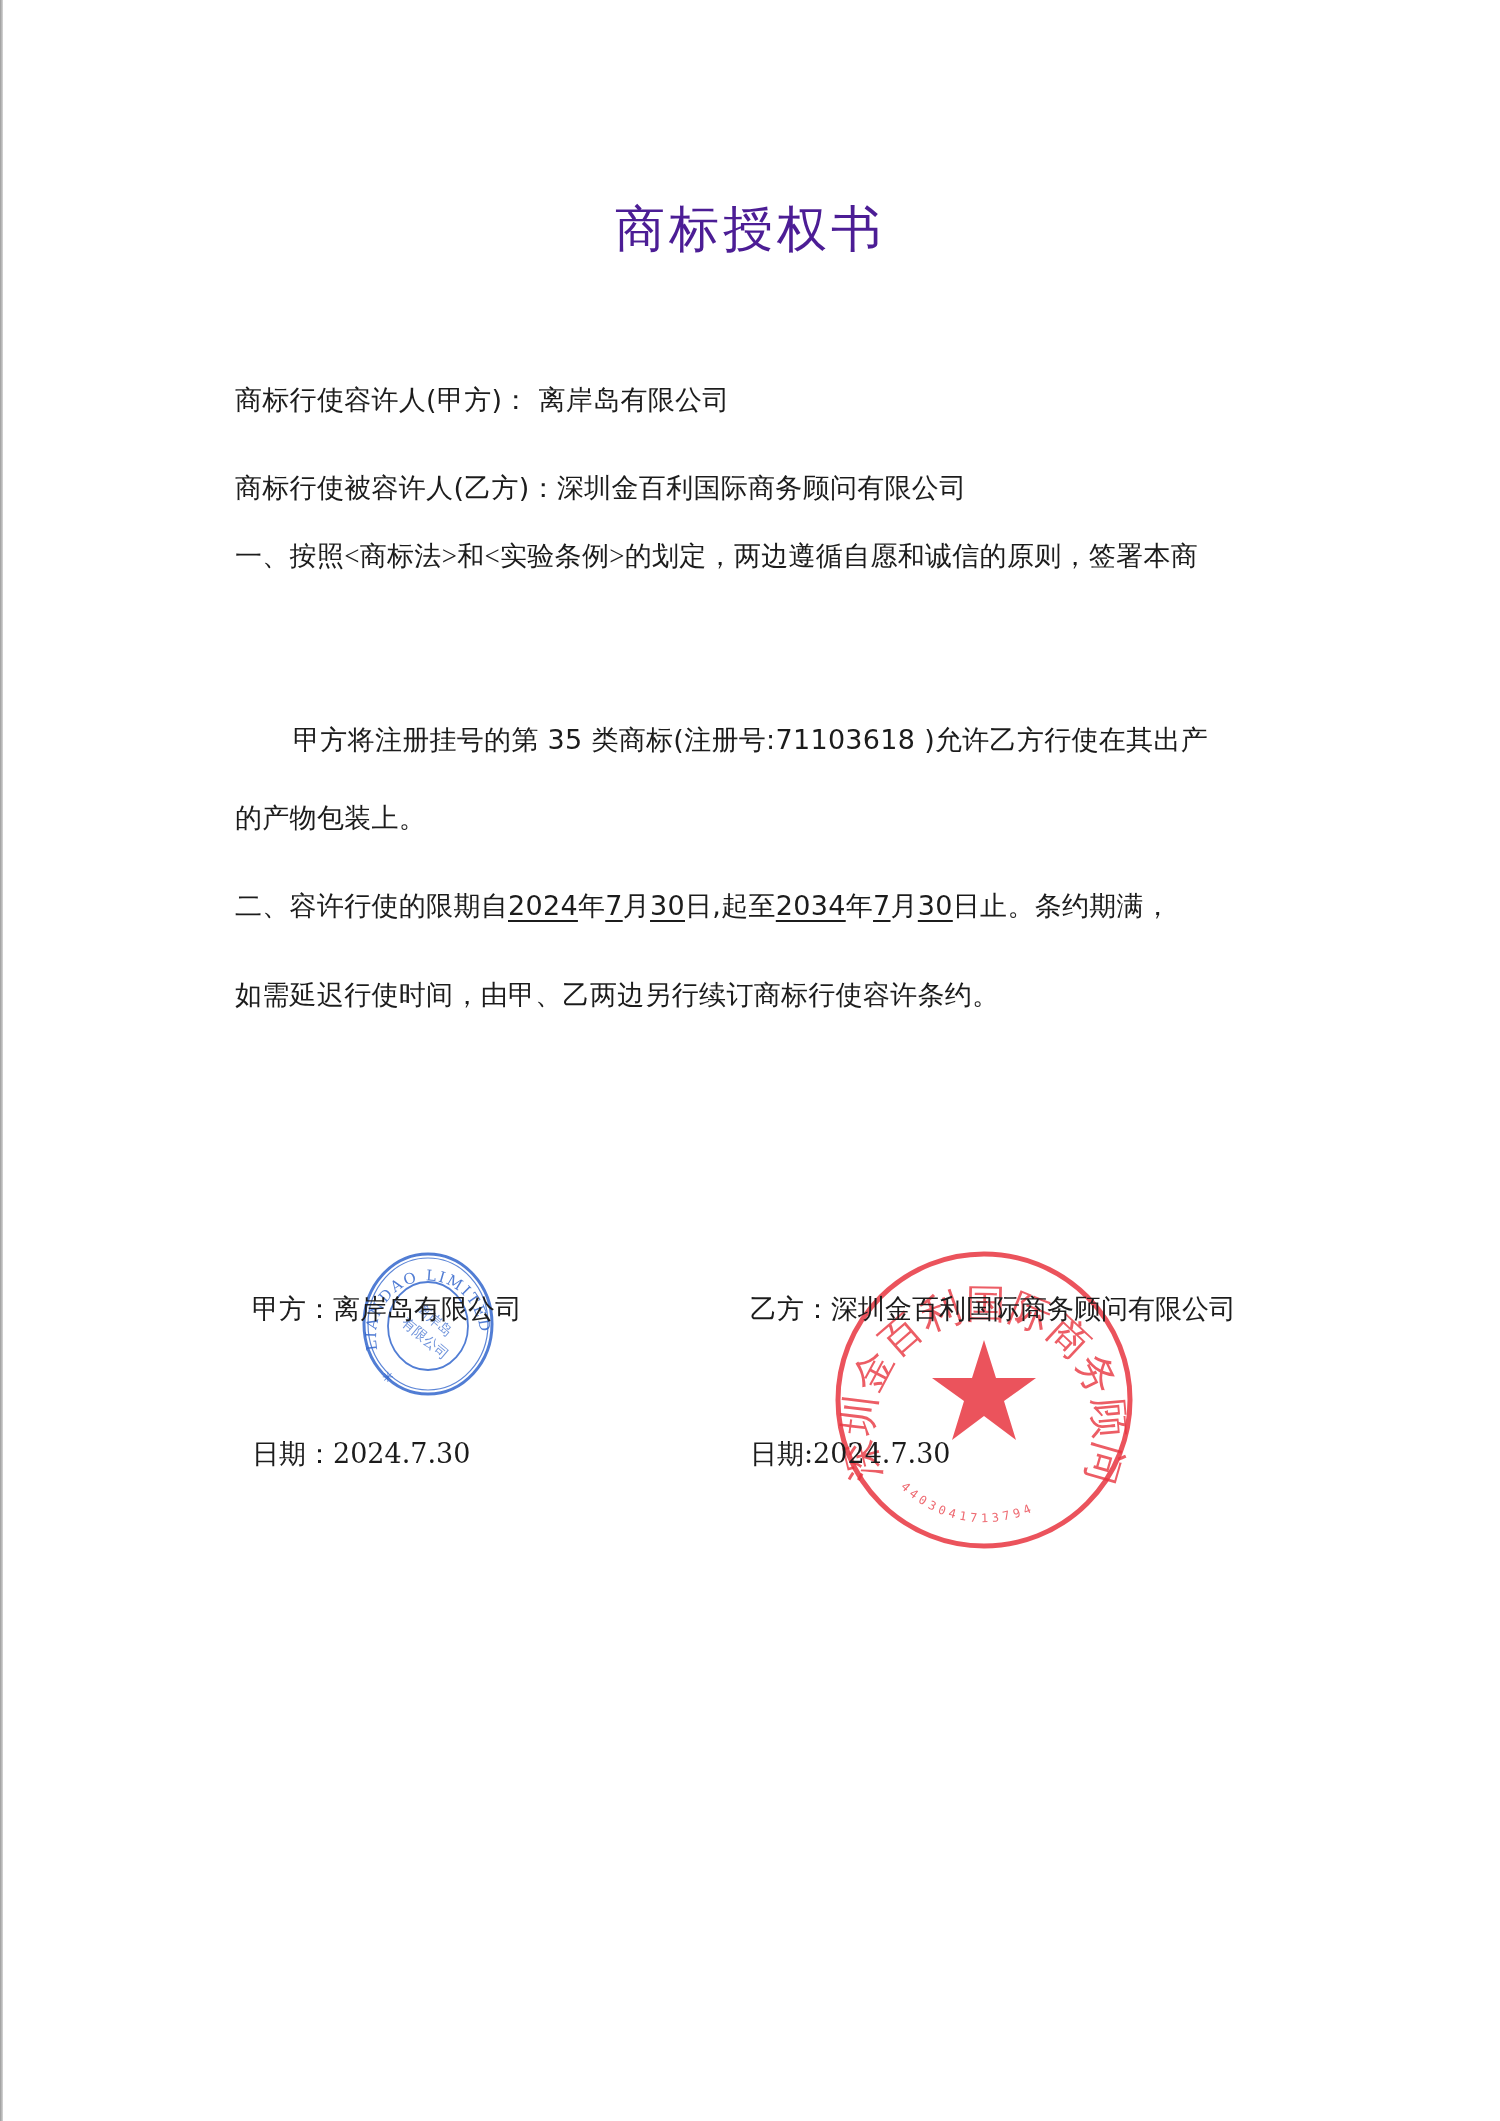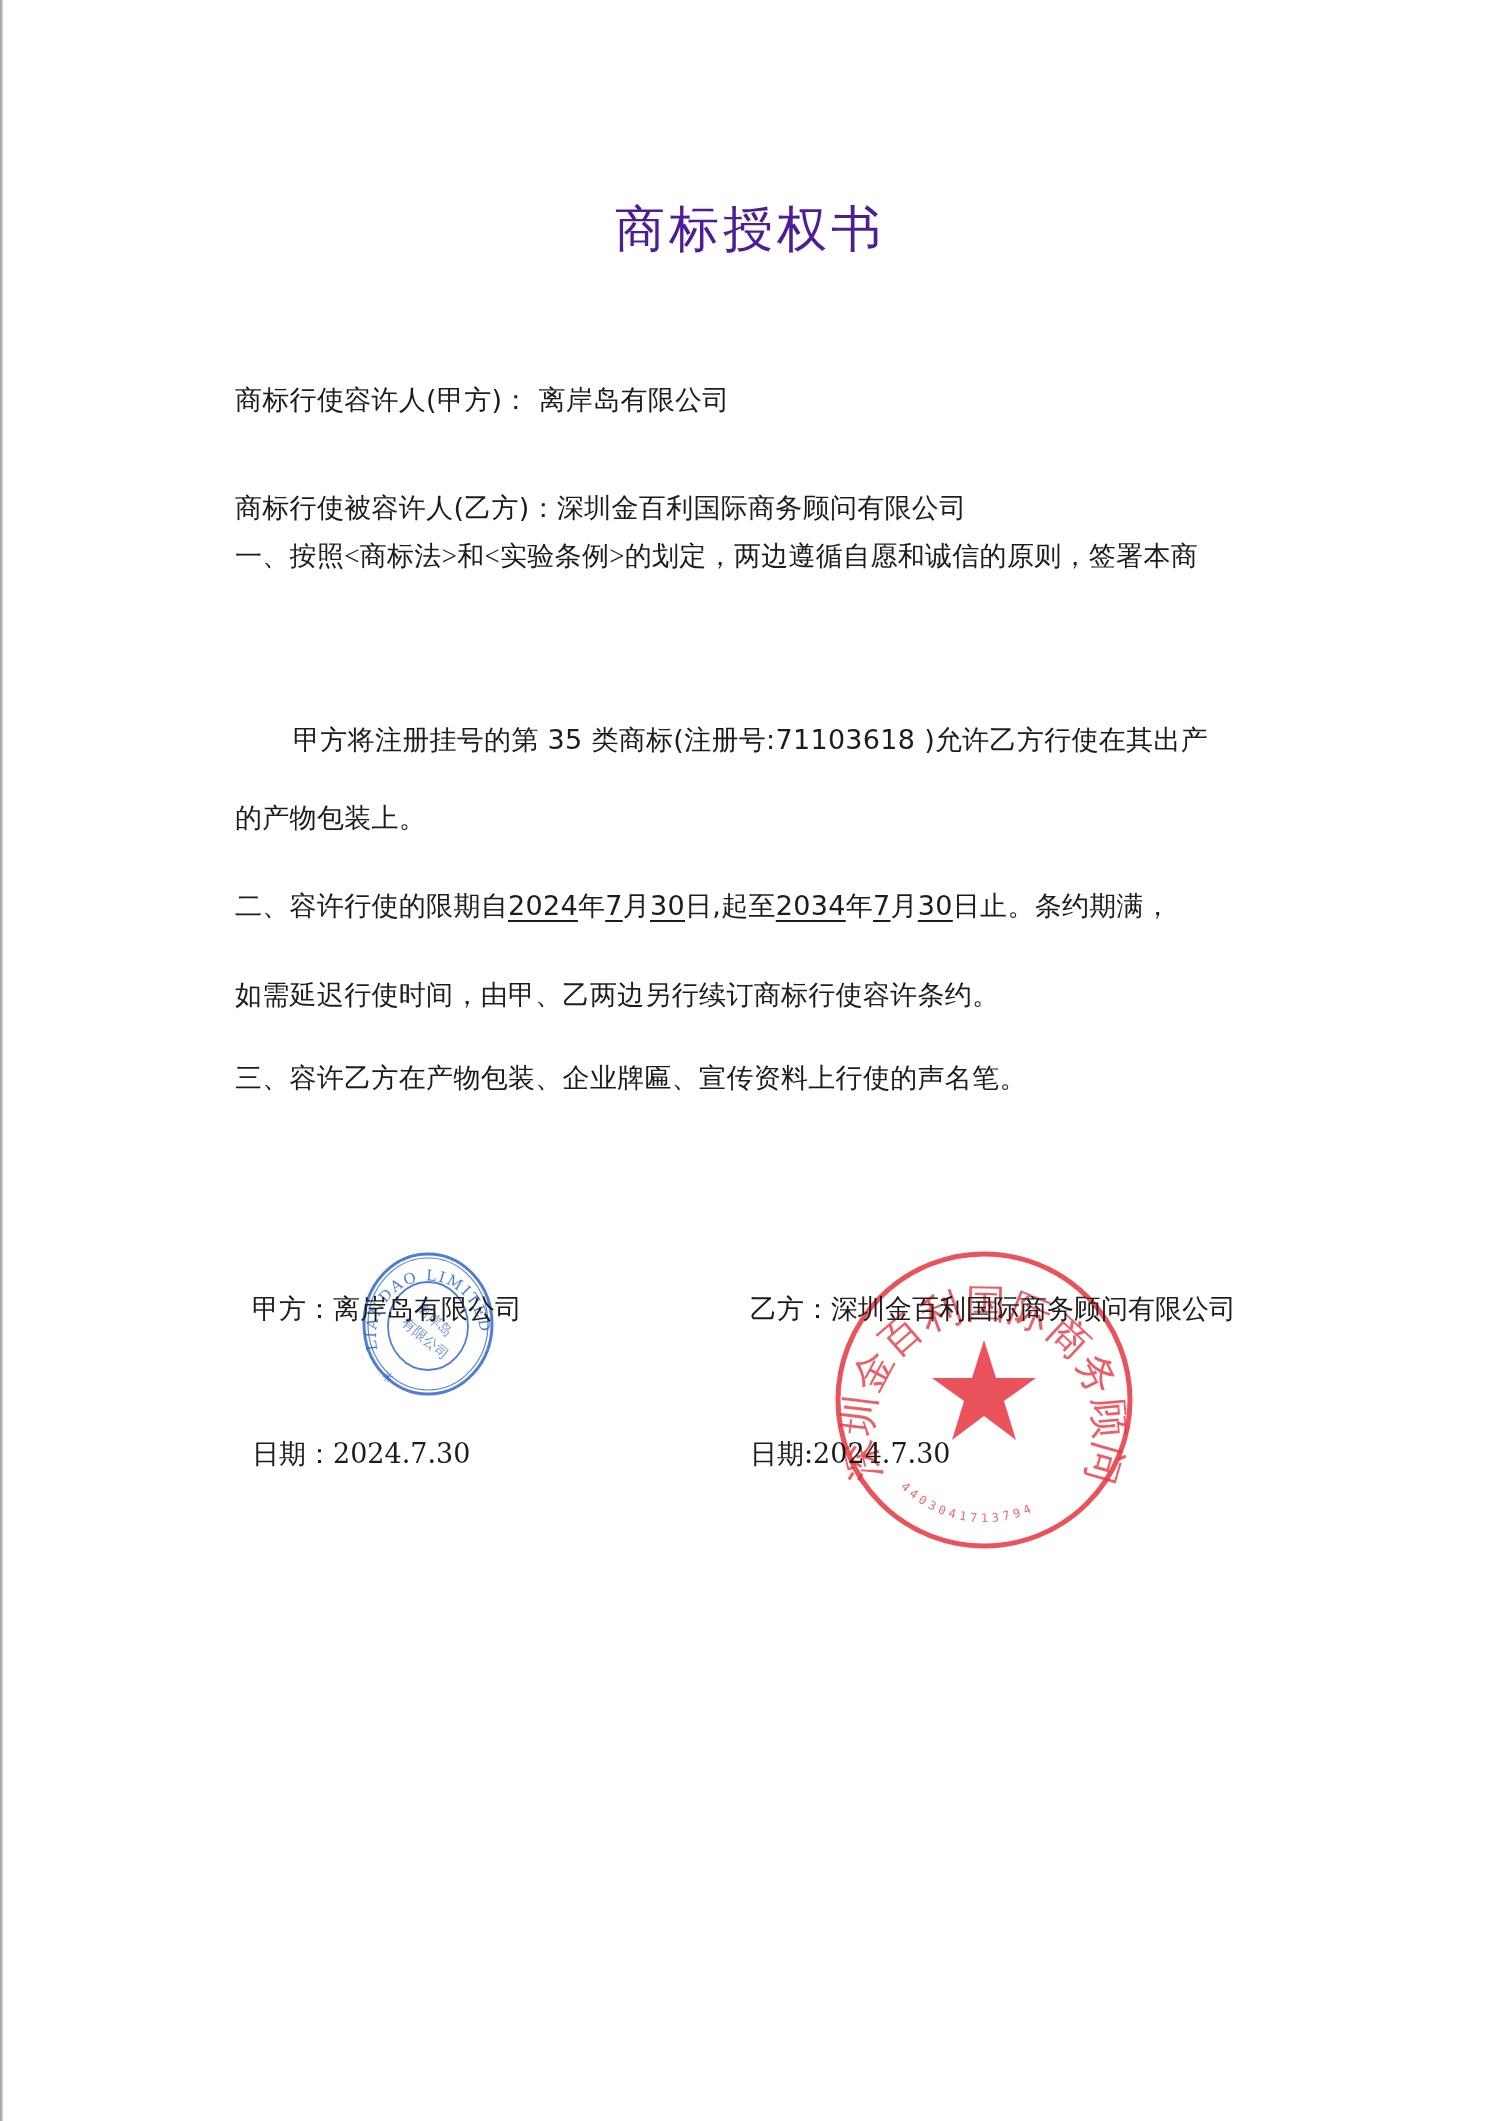--- a/index.html
+++ b/index.html
@@ -17,31 +17,30 @@
 <body>
 
 <div class="scan-edge"></div>
 
 <div class="page">
 
   <div class="title">商标授权书</div>
 
   <div class="line" style="top:383px;"><span>商标行使容许人(甲方)：</span>&nbsp;<span>离岸岛有限公司</span></div>
 
-  <div class="line" style="top:471px;margin-top:20px;"><span>商标行使被容许人(乙方)：</span><span>深圳金百利国际商务顾问有限公司</span></div>
+  <div class="line" style="top:471px;"><span>商标行使被容许人(乙方)：</span><span>深圳金百利国际商务顾问有限公司</span></div>
 
   <div class="line" style="top:539px;font-family:Liberation Serif, serif;">一、按照&lt;商标法&gt;和&lt;实验条例&gt;的划定，两边遵循自愿和诚信的原则，签署本商</div>
 
   <div class="line indent" style="top:723px;">甲方将注册挂号的第 35 类商标(注册号:71103618 )允许乙方行使在其出产</div>
   <div class="line" style="top:801px;">的产物包装上。</div>
 
   <div class="line" style="top:889px;"><span>二、容许行使的限期自</span><span class="u">2024</span><span>年</span><span class="u">7</span><span>月</span><span class="u">30</span><span>日,起至</span><span class="u">2034</span><span>年</span><span class="u">7</span><span>月</span><span class="u">30</span><span>日止。条约期满，</span></div>
   <div class="line" style="top:978px;">如需延迟行使时间，由甲、乙两边另行续订商标行使容许条约。</div>
 
-  <div class="line" style="top:1061px;">三、容许乙方在产物包装、企业牌匾、宣传资料上行使的声名笔。</div>
 
   <svg class="stamp" style="left:358px; top:1248px;" width="140" height="152" viewBox="0 0 140 152">
     <defs>
       <path id="arcA" d="M 22 110 A 52 56 0 1 1 118 110" fill="none"></path>
     </defs>
     <ellipse cx="70" cy="76" rx="64" ry="70" fill="none" stroke="#3366cc" stroke-width="3" opacity="0.85"></ellipse>
     <ellipse cx="70" cy="76" rx="60" ry="66" fill="none" stroke="#3366cc" stroke-width="1.2" opacity="0.8"></ellipse>
     <ellipse cx="70" cy="78" rx="40" ry="44" fill="none" stroke="#3366cc" stroke-width="1.8" opacity="0.85"></ellipse>
     <text font-family="DejaVu Serif, serif" font-size="15" fill="#3366cc" opacity="0.85" letter-spacing="2"><textPath href="#arcA" startOffset="4%">LIANDAO LIMITED</textPath></text>
     <text x="24" y="134" font-family="DejaVu Sans, sans-serif" font-size="14" fill="#3366cc" opacity="0.85">✳</text>

